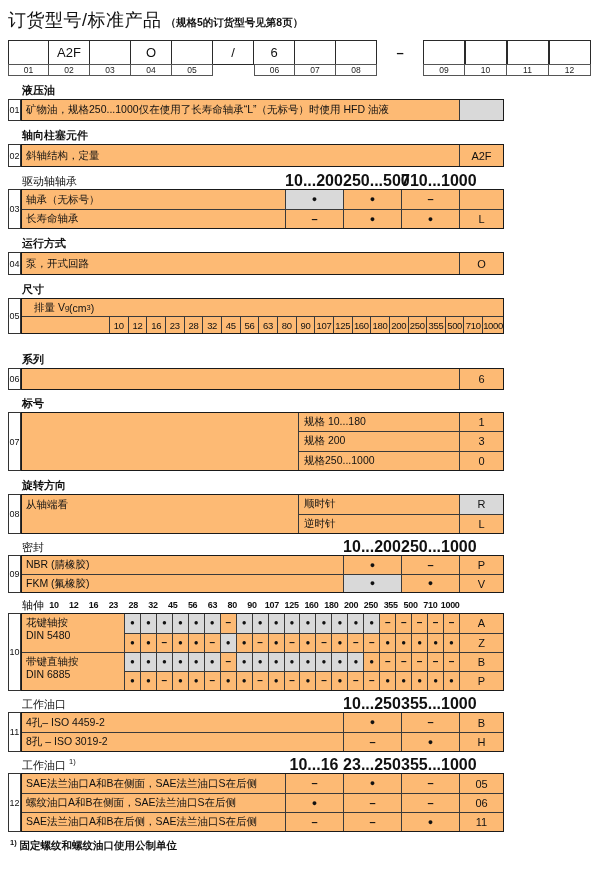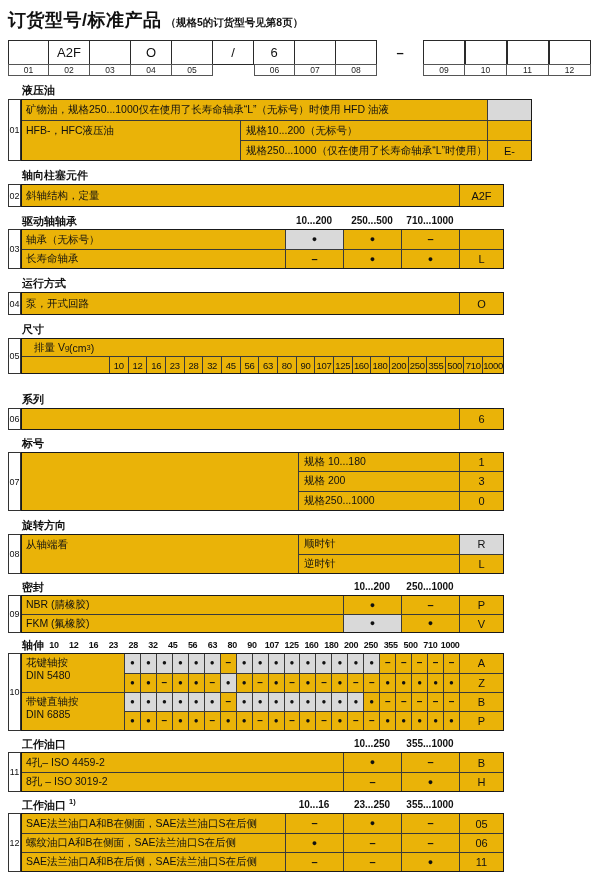--- a/index.html
+++ b/index.html
@@ -2,46 +2,46 @@
 <html style="--pref: #d9d9d9;"><head>
 <meta charset="utf-8">
 <style>
   *{box-sizing:border-box}
   html,body{margin:0;padding:0;background:#fff}
   .page{width:600px;height:873px;background:#fff;font-family:"Liberation Sans","DejaVu Sans",sans-serif;color:#111;padding:8px 4px 0 8px;overflow:hidden;position:relative}
   sup{font-size:7.5px;vertical-align:super;line-height:0}
   sub{font-size:7.5px;vertical-align:sub;line-height:0}
 
   
-  .title{font-size:18px;font-weight:bold;letter-spacing:.5px}
+  .title{font-size:18px;font-weight:normal;letter-spacing:.5px}
   .subtitle{font-size:10.5px;font-weight:bold;margin-left:4px}
 
   
   .code-row{display:flex;margin-top:8px;align-items:flex-start}
   .slot{display:flex;flex-direction:column}
   .wA{width:41px}.wB{width:42px}.wgap{width:46px}
   .slot .val{height:25px;border:1.5px solid #2a2a2a;display:flex;align-items:center;justify-content:center;font-size:13px}
   .slot .val.nl{border-left:none}
   .slot .num{height:12px;border:1px solid #555;margin-top:-1px;display:flex;align-items:center;justify-content:center;font-size:8.5px;color:#222}
   .slot .num.nl{border-left:none}
   .gapval{height:25px;display:flex;align-items:center;justify-content:center;font-size:13px;font-weight:bold}
 
   
   .section{width:496px}
   .sec-head{padding-left:14px;font-weight:bold;font-size:11px;line-height:13px;margin-bottom:2px;white-space:nowrap}
   .sec-head-row{display:flex;align-items:flex-end;padding-left:14px;margin-bottom:2px}
-  .sec-head-row .sec-title{flex:1;font-weight:bold;font-size:11px;line-height:12px;white-space:nowrap}
+  .sec-head-row .sec-title{flex:1;font-weight:normal;font-size:11px;line-height:12px;white-space:nowrap}
   .heads{display:flex}
-  .ch{width:58px;text-align:center;font-weight:bold;font-size:10px;line-height:12px;white-space:nowrap}
+  .ch{width:58px;text-align:center;font-weight:bold;font-size:16px;line-height:12px;white-space:nowrap}
   .shaftheads{width:427px}
   .shaftheads .ch{width:auto;flex:1;font-size:9px;letter-spacing:-.3px}
   .codespacer{width:45px}
   .sec-body{display:flex;align-items:stretch}
   .numbox{width:13px;border:1px solid #333;display:flex;align-items:center;justify-content:center;font-size:9px;flex:none}
-  .sec-table{flex:1;border:1.5px solid #1a1a1a;background:#eab308}
+  .sec-table{flex:1;border:1.5px solid #1a1a1a;background:#fdba74}
   .trow{display:flex;align-items:stretch;height:19px}.rh18 .trow{height:18px}.rh20 .trow{height:20px}.rh21 .trow{height:21px}
   .trow + .trow,.split + .trow,.trow + .split,.split + .split{border-top:1px solid #3a3a3a}
   .cell-label{flex:1;display:flex;align-items:center;padding-left:4px;font-size:10.5px;white-space:nowrap;overflow:hidden}
   .cell-code{width:44px;flex:none;border-left:1px solid #3a3a3a;display:flex;align-items:center;justify-content:center;font-size:11px}
   .cell-code.shaded{background:var(--pref,#d9d9d9)}
   .m{width:58px;flex:none;border-left:1px solid #3a3a3a;display:flex;align-items:center;justify-content:center}
   .m.p{background:var(--pref,#d9d9d9)}
   .dot{font-size:9px;line-height:1}
   .dash{font-size:11px;font-weight:bold;line-height:1}
   .split{display:flex;align-items:stretch}
@@ -138,33 +138,20 @@
 
   <div id="sections">
       <div class="section rh20" style="margin-top:8px">
         <div class="sec-head">液压油</div>
         <div class="sec-body">
           <div class="numbox">01</div>
           <div class="sec-table">
             <div class="trow">
               <div class="cell-label">矿物油，规格250...1000仅在使用了长寿命轴承“L”（无标号）时使用 HFD 油液</div>
               <div class="cell-code shaded"></div>
-            </div>
-            <div class="split" style="height:40px">
-              <div class="mlabel">HFB-，HFC液压油</div>
-              <div class="rcol">
-                <div class="rrow">
-                  <div class="cell-sub">规格10...200（无标号）</div>
-                  <div class="cell-code"></div>
-                </div>
-                <div class="rrow">
-                  <div class="cell-sub">规格250...1000（仅在使用了长寿命轴承“L”时使用）</div>
-                  <div class="cell-code">E-</div>
-                </div>
-              </div>
             </div>
           </div>
         </div>
       </div>
       <div class="section rh21" style="margin-top:8px">
         <div class="sec-head">轴向柱塞元件</div>
         <div class="sec-body">
           <div class="numbox">02</div>
           <div class="sec-table">
             <div class="trow">

